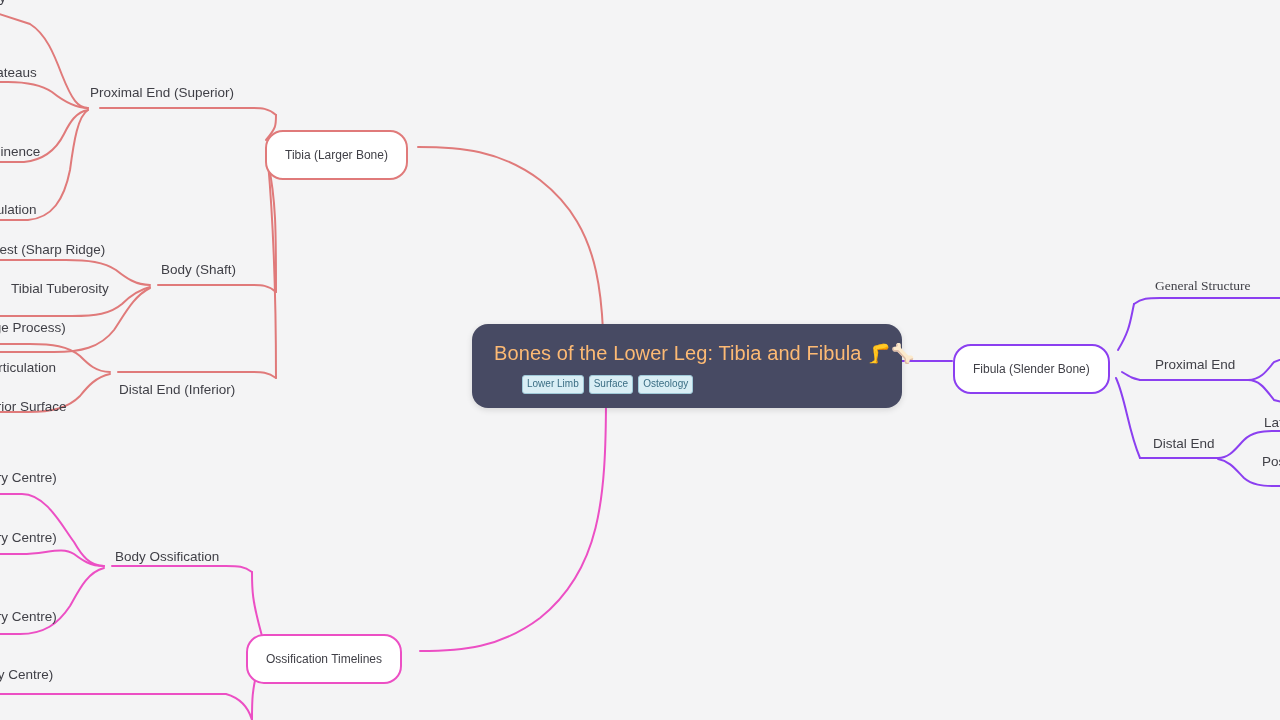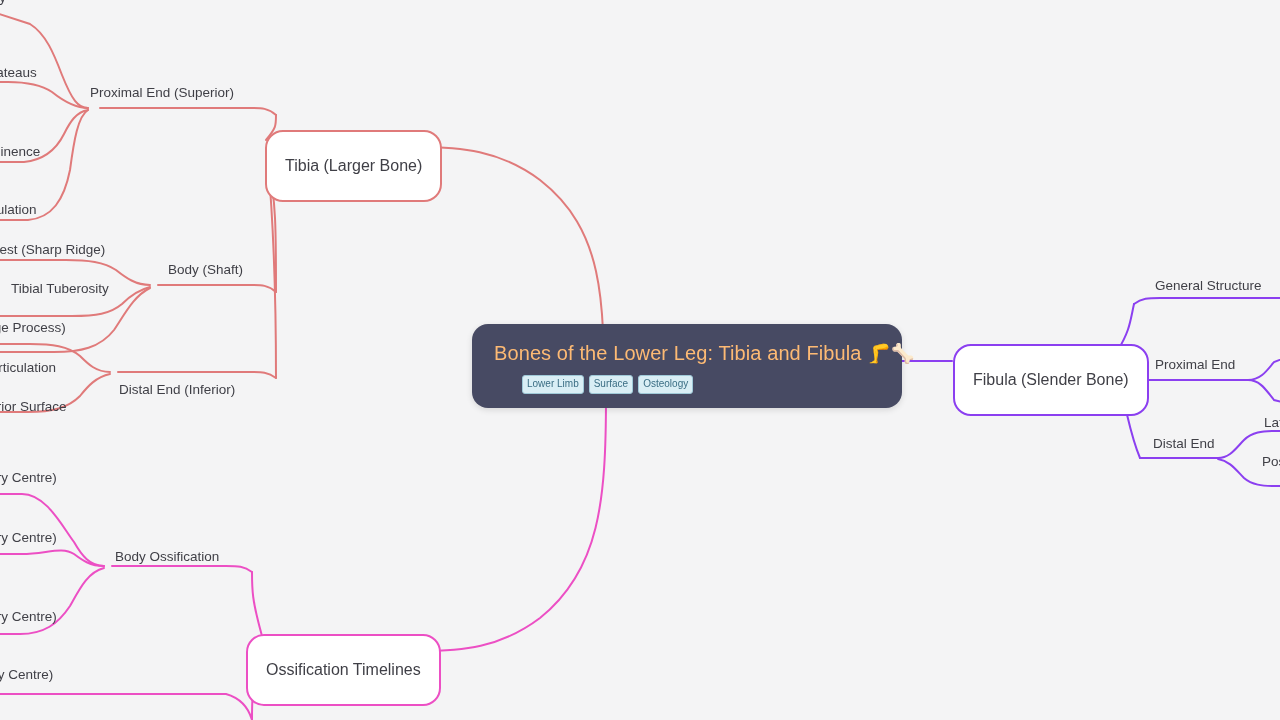--- a/index.html
+++ b/index.html
@@ -41,22 +41,22 @@
     padding:2px 4px 3px 4px;
     white-space:nowrap;
   }
 
   
   .pill{
     position:absolute;
     box-sizing:border-box;
     background:#ffffff;
     border-radius:18px;
-    padding:25px 18px;
-    font-size:16px;
+    padding:14px 18px;
+    font-size:12px;
     line-height:18px;
     color:#3f3f46;
     white-space:nowrap;
     border:2px solid #cccccc;
   }
   .pill.tibia{border-color:#e07a7a;}
   .pill.fibula{border-color:#8b3ff0;}
   .pill.ossif{border-color:#ec4fc4;}
 
   
@@ -138,21 +138,21 @@
     </div>
   </div>
 
   <div class="pill tibia" style="left:265px;top:130px;">Tibia (Larger Bone)</div>
 
   <div class="pill fibula" style="left:953px;top:344px;">Fibula (Slender Bone)</div>
 
   <div class="pill ossif" style="left:246px;top:634px;">Ossification Timelines</div>
 
   <div class="lbl" style="left:90px;top:85px;">Proximal End (Superior)</div>
-  <div class="lbl" style="left:168px;top:262px;">Body (Shaft)</div>
+  <div class="lbl" style="left:161px;top:262px;">Body (Shaft)</div>
   <div class="lbl" style="left:119px;top:360px;margin-top:22px;">Distal End (Inferior)</div>
 
   <div class="lbl" style="left:-12px;top:-10px;">...y</div>
   <div class="lbl" style="left:-18px;top:65px;">...lateaus</div>
   <div class="lbl" style="left:-22px;top:144px;">...minence</div>
   <div class="lbl" style="left:-28px;top:202px;">...ticulation</div>
 
   <div class="lbl" style="left:-26px;top:242px;">...Crest (Sharp Ridge)</div>
   <div class="lbl" style="left:11px;top:281px;">Tibial Tuberosity</div>
   <div class="lbl" style="left:-22px;top:320px;">...rge Process)</div>
@@ -160,20 +160,20 @@
   <div class="lbl" style="left:-22px;top:360px;">...Articulation</div>
   <div class="lbl" style="left:-22px;top:399px;">...erior Surface</div>
 
   <div class="lbl" style="left:115px;top:549px;">Body Ossification</div>
 
   <div class="lbl" style="left:-22px;top:470px;">...ary Centre)</div>
   <div class="lbl" style="left:-22px;top:530px;">...ary Centre)</div>
   <div class="lbl" style="left:-22px;top:609px;">...ary Centre)</div>
   <div class="lbl" style="left:-18px;top:667px;">...ry Centre)</div>
 
-  <div class="lbl" style="left:1155px;top:278px;">General Structure</div>
+  <div class="lbl" style="left:1155px;top:278px;font-family:Liberation Serif, serif;">General Structure</div>
   <div class="lbl" style="left:1155px;top:357px;">Proximal End</div>
   <div class="lbl" style="left:1153px;top:436px;">Distal End</div>
 
   <div class="lbl" style="left:1264px;top:415px;">Lat...</div>
   <div class="lbl" style="left:1262px;top:454px;">Pos...</div>
 
 </div>
 
 </body></html>

